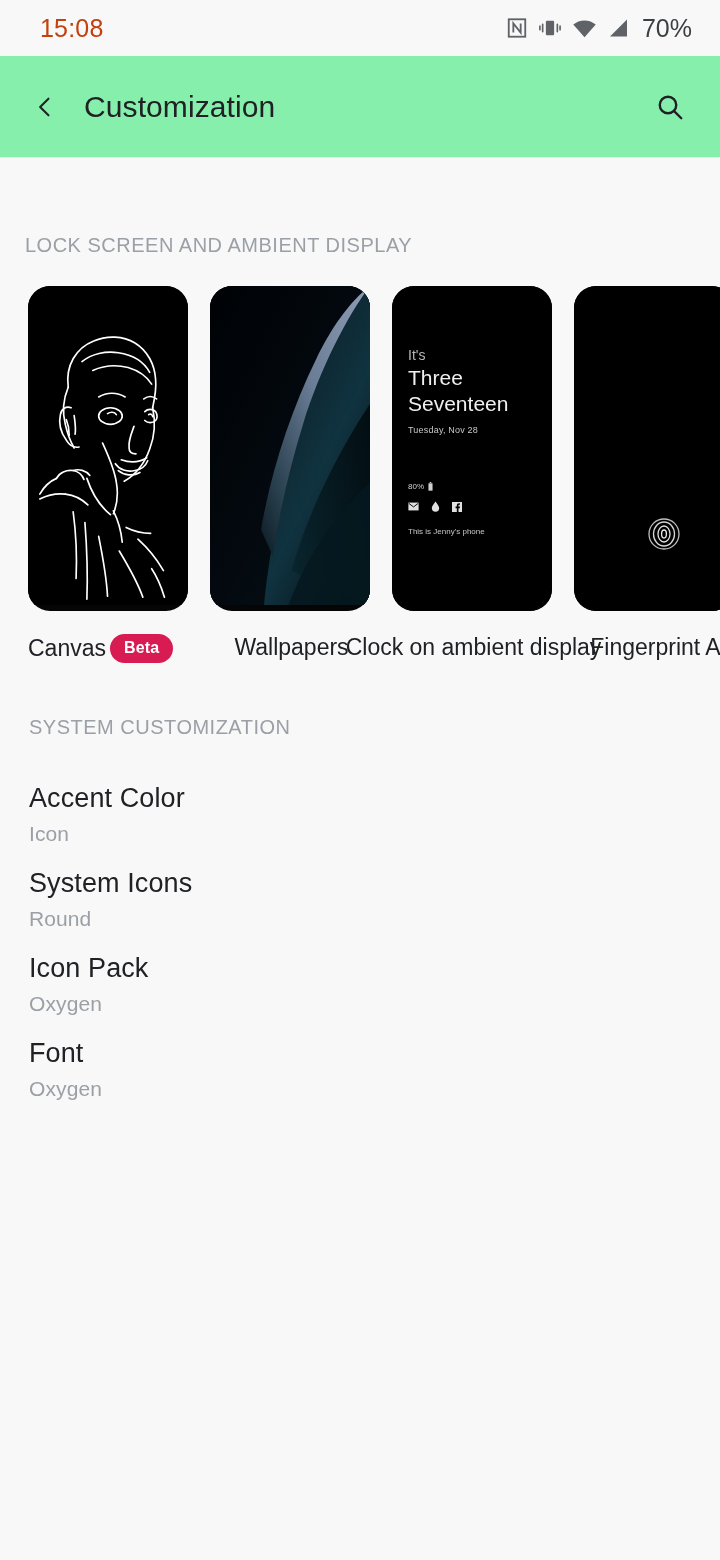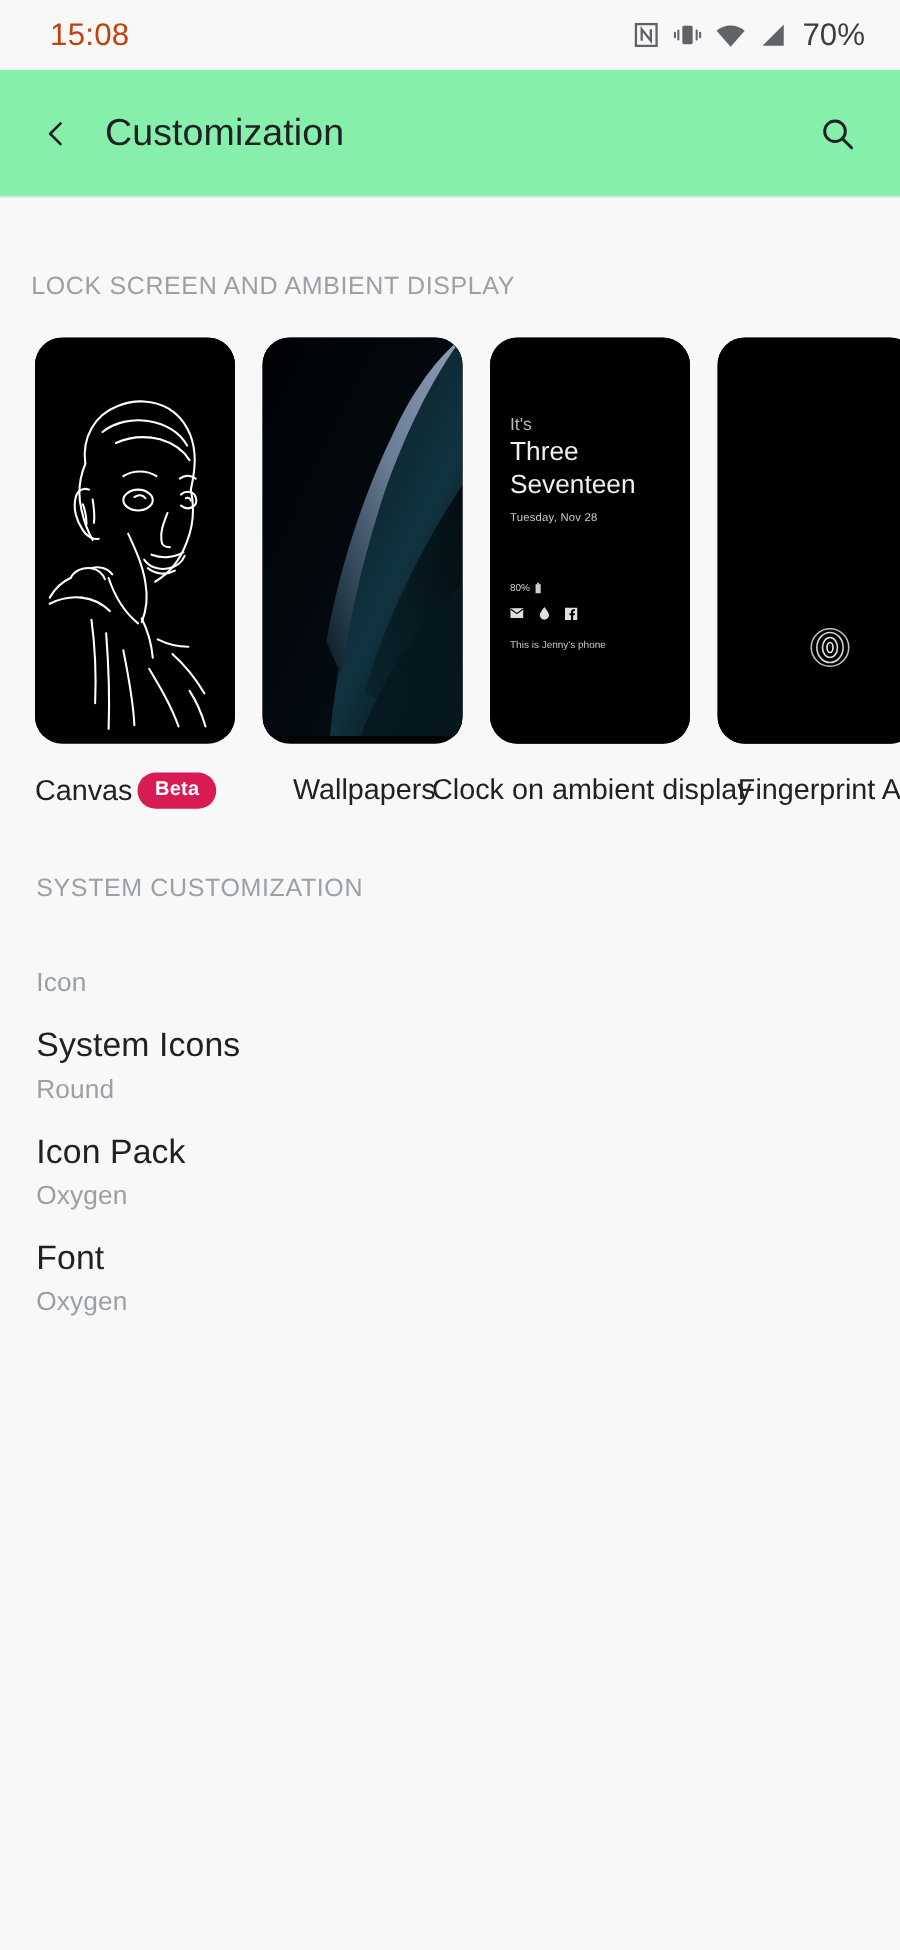--- a/index.html
+++ b/index.html
@@ -42,21 +42,21 @@
     width:48px; height:48px;
     display:flex; align-items:center; justify-content:center;
     cursor:pointer;
   }
 
   
   .section-head{
     font-size:20px; color:#9aa0a6; letter-spacing:.5px;
     padding:0 0 0 29px;
   }
-  .sec1{ margin-top:60px;padding-left:25px; }
+  .sec1{ margin-top:76px;padding-left:25px; }
   .sec2{ margin-top:53px; }
 
   
   .cards-row{
     margin-top:29px;
     display:flex;
     padding-left:28px;
     gap:19px;
   }
   .card-wrap{ width:163px; flex:0 0 163px; }
@@ -301,20 +301,21 @@
     </div>
   </div>
 
 </div>
 
 <div class="section-head sec2">SYSTEM CUSTOMIZATION</div>
 
 <div class="list">
 
   <div class="row">
+    <div class="row-title">Accent Color</div>
     <div class="row-sub">Icon</div>
   </div>
 
   <div class="row">
     <div class="row-title">System Icons</div>
     <div class="row-sub">Round</div>
   </div>
 
   <div class="row">
     <div class="row-title">Icon Pack</div>

